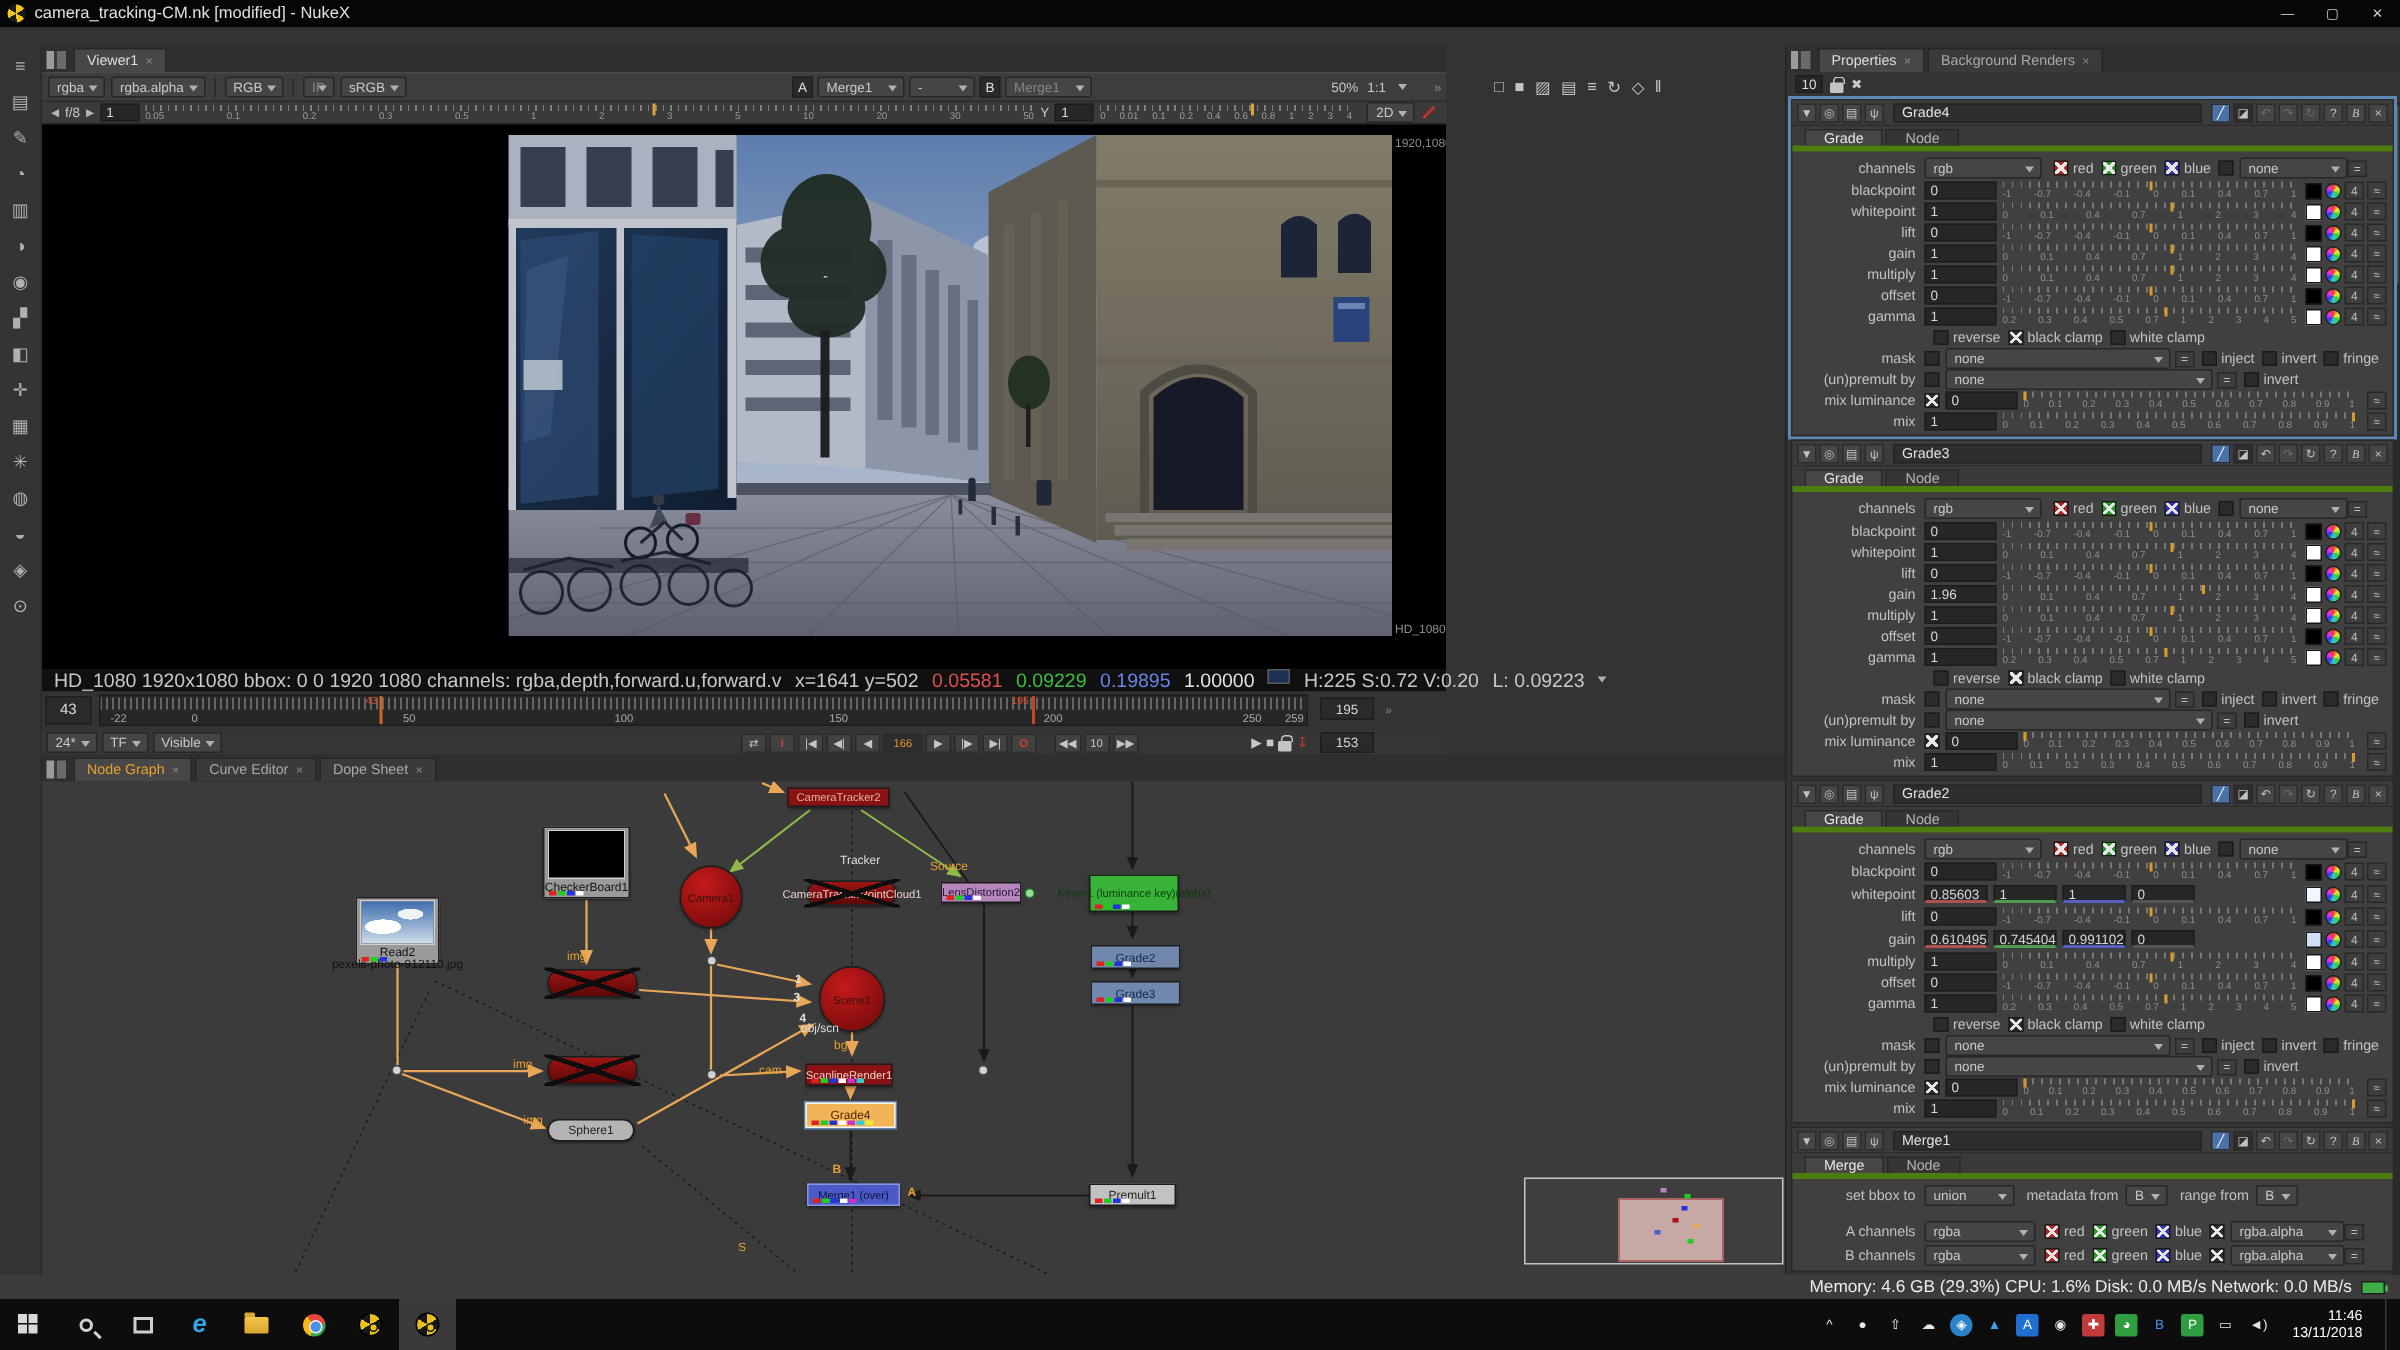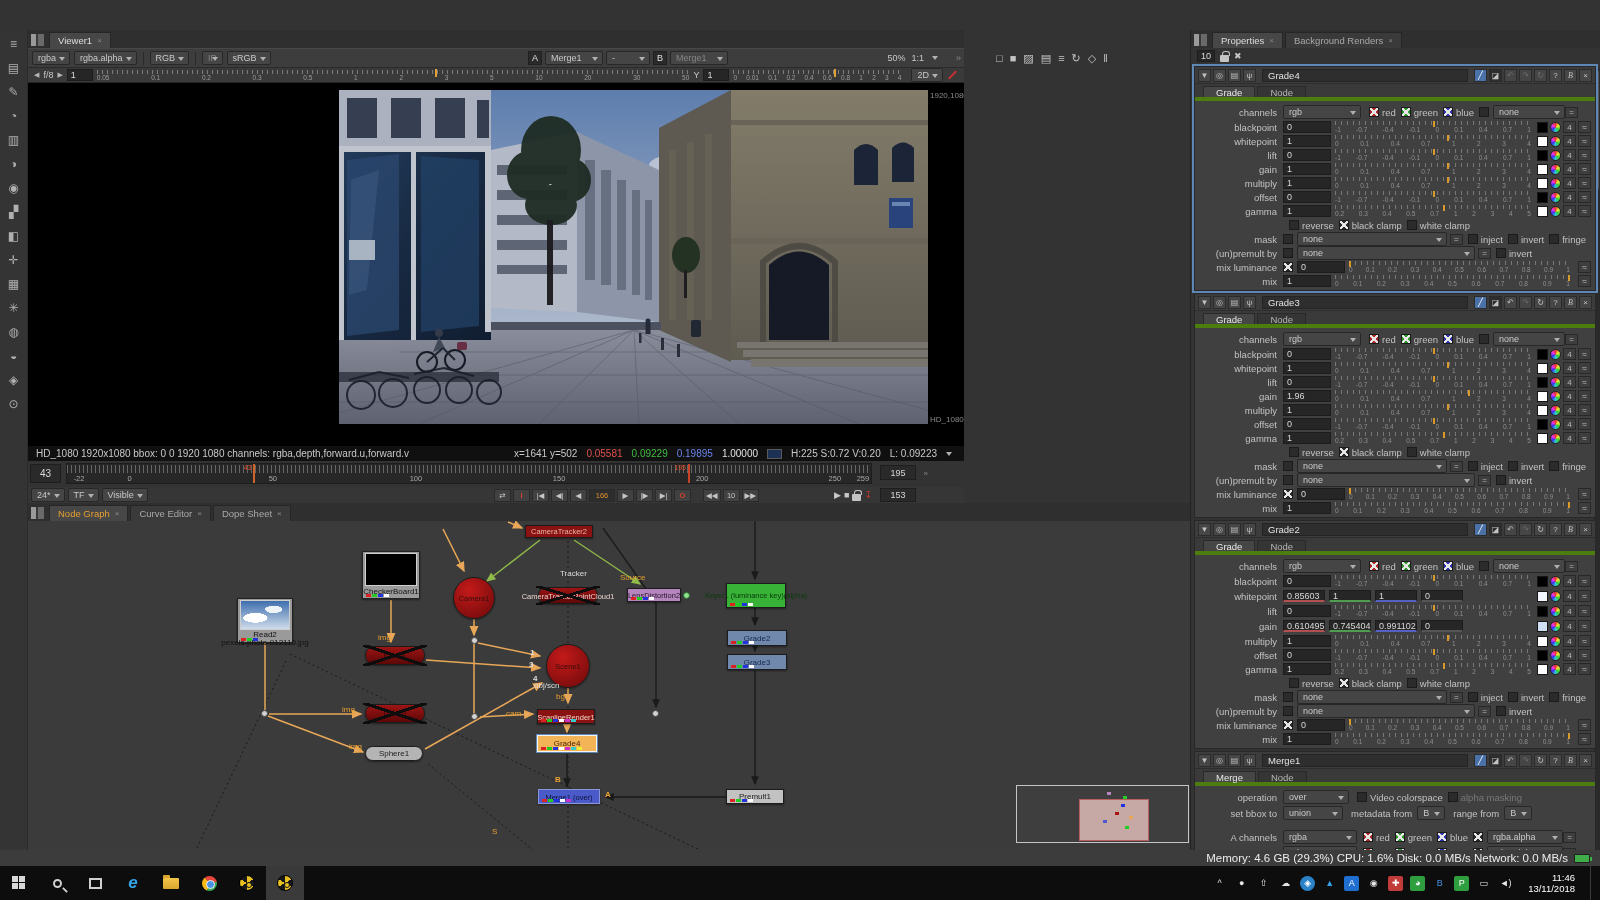--- a/index.html
+++ b/index.html
@@ -47,21 +47,21 @@
 .ruler{position:relative;height:13px}
 .ruler.gain{flex:1;max-width:660px}
 .ruler.gamma{width:168px}
 .rticks{position:absolute;top:1px;left:0;right:0;height:4px;background:repeating-linear-gradient(90deg,#7d7d7d 0 1px,transparent 1px 5px)}
 .rlabels{position:absolute;top:5px;left:0;right:0;display:flex;justify-content:space-between;font-size:6.5px;color:#9b9b9b}
 .rcaret{position:absolute;top:0;width:2px;height:8px;background:#e2a233}
 .penline{width:11px;height:2px;background:#c23030;transform:rotate(-45deg);border-radius:1px}
 .vcanvas{position:relative;height:363px;background:#000;overflow:hidden}
 .vimage{position:absolute;left:311px;top:7px;width:589px;height:334px}
 .ovl{position:absolute;color:#8a8a8a;font-size:8px;white-space:nowrap}
-.vinfo{height:15px;background:#101010;display:flex;align-items:center;gap:9px;padding:0 8px;font-size:10px;color:#c8c8c8;white-space:nowrap}
+.vinfo{height:15px;background:#101010;display:flex;gap:9px;padding:0 8px;font-size:13px;color:#c8c8c8;white-space:nowrap}
 .vinfo .rv{color:#e05050}.vinfo .gv{color:#3fbf3f}.vinfo .bv{color:#6a82ea}.vinfo .av{color:#e2e2e2}
 .swatch{width:15px;height:10px;background:#1d3154;border:1px solid #5a5a5a;flex:none}
 .vtimeline{height:26px;position:relative;background:#333}
 .framebox{position:absolute;left:2px;top:3px;width:31px;height:19px;background:#2a2a2a;border:1px solid #1e1e1e;color:#dadada;font-size:10px;display:flex;align-items:center;justify-content:center}
 .truler{position:absolute;left:38px;right:92px;top:2px;height:21px;background:#272727;border:1px solid #1d1d1d;overflow:hidden}
 .trticks{position:absolute;top:1px;left:0;right:0;height:8px;background:repeating-linear-gradient(90deg,#666 0 1px,transparent 1px 4px),repeating-linear-gradient(90deg,#909090 0 1px,transparent 1px 36px)}
 .tlab{position:absolute;top:10px;font-size:7.5px;color:#a8a8a8;transform:translateX(-50%)}
 .tmark{position:absolute;top:0;width:2px;height:19px;background:#cf6428}
 .tmlab{position:absolute;top:0;font-size:7px;color:#e24a24;transform:translateX(-115%)}
 .endbox{position:absolute;right:48px;top:4px;width:36px;height:15px;background:#2a2a2a;border:1px solid #1e1e1e;color:#d5d5d5;display:flex;align-items:center;justify-content:center;font-size:9px}
@@ -155,20 +155,29 @@
 .tri.sq{border-radius:2px}
 .tri.blue{background:#1f6fd0;color:#fff}.tri.red{background:#c23b3b;color:#fff}.tri.green{background:#2f9e3f;color:#fff}.tri.teal{background:#2a82c8;color:#fff;border-radius:50%}
 .clock{text-align:right;font-size:9.5px;line-height:1.2;color:#fff;padding:0 8px;white-space:nowrap}
 .showdesk{width:6px;height:34px;border-left:1px solid #3a3a3a}
 </style>
 </head>
 <body>
 
 <div id="root">
 
+  <div class="titlebar">
+    <span class="app-icon"></span>
+    <span>camera_tracking-CM.nk [modified] - NukeX</span>
+    <span class="wctr">
+      <span class="wbtn">—</span>
+      <span class="wbtn">▢</span>
+      <span class="wbtn">✕</span>
+    </span>
+  </div>
 
 
   <div class="leftbar">
     <span class="lic">≡</span>
     <span class="lic">▤</span>
     <span class="lic">✎</span>
     <span class="lic">◔</span>
     <span class="lic">▥</span>
     <span class="lic">◑</span>
     <span class="lic">◉</span>
@@ -1520,28 +1529,20 @@
         <span class="hic plain">?</span>
         <span class="hic plain ital">B</span>
         <span class="hic plain">×</span>
       </div>
       <div class="ptabs">
         <span class="ptab active">Merge</span>
         <span class="ptab">Node</span>
       </div>
       <div class="pbody">
         <div class="prow h16">
-          <span class="plabel">operation</span>
-          <span class="sel" style="width:66px">over</span>
-          <span class="cb" style="margin-left:8px"></span>
-            <span class="cblab">Video colorspace</span>
-          <span class="cb"></span>
-            <span class="cblab dim">alpha masking</span>
-        </div>
-        <div class="prow h16">
           <span class="plabel">set bbox to</span>
           <span class="sel" style="width:60px">union</span>
           <span class="cblab" style="margin-left:8px">metadata from</span>
           <span class="sel" style="width:28px">B</span>
           <span class="cblab" style="margin-left:8px">range from</span>
           <span class="sel" style="width:28px">B</span>
         </div>
         <div style="height:8px"></div>
         <div class="prow h16">
           <span class="plabel">A channels</span>

